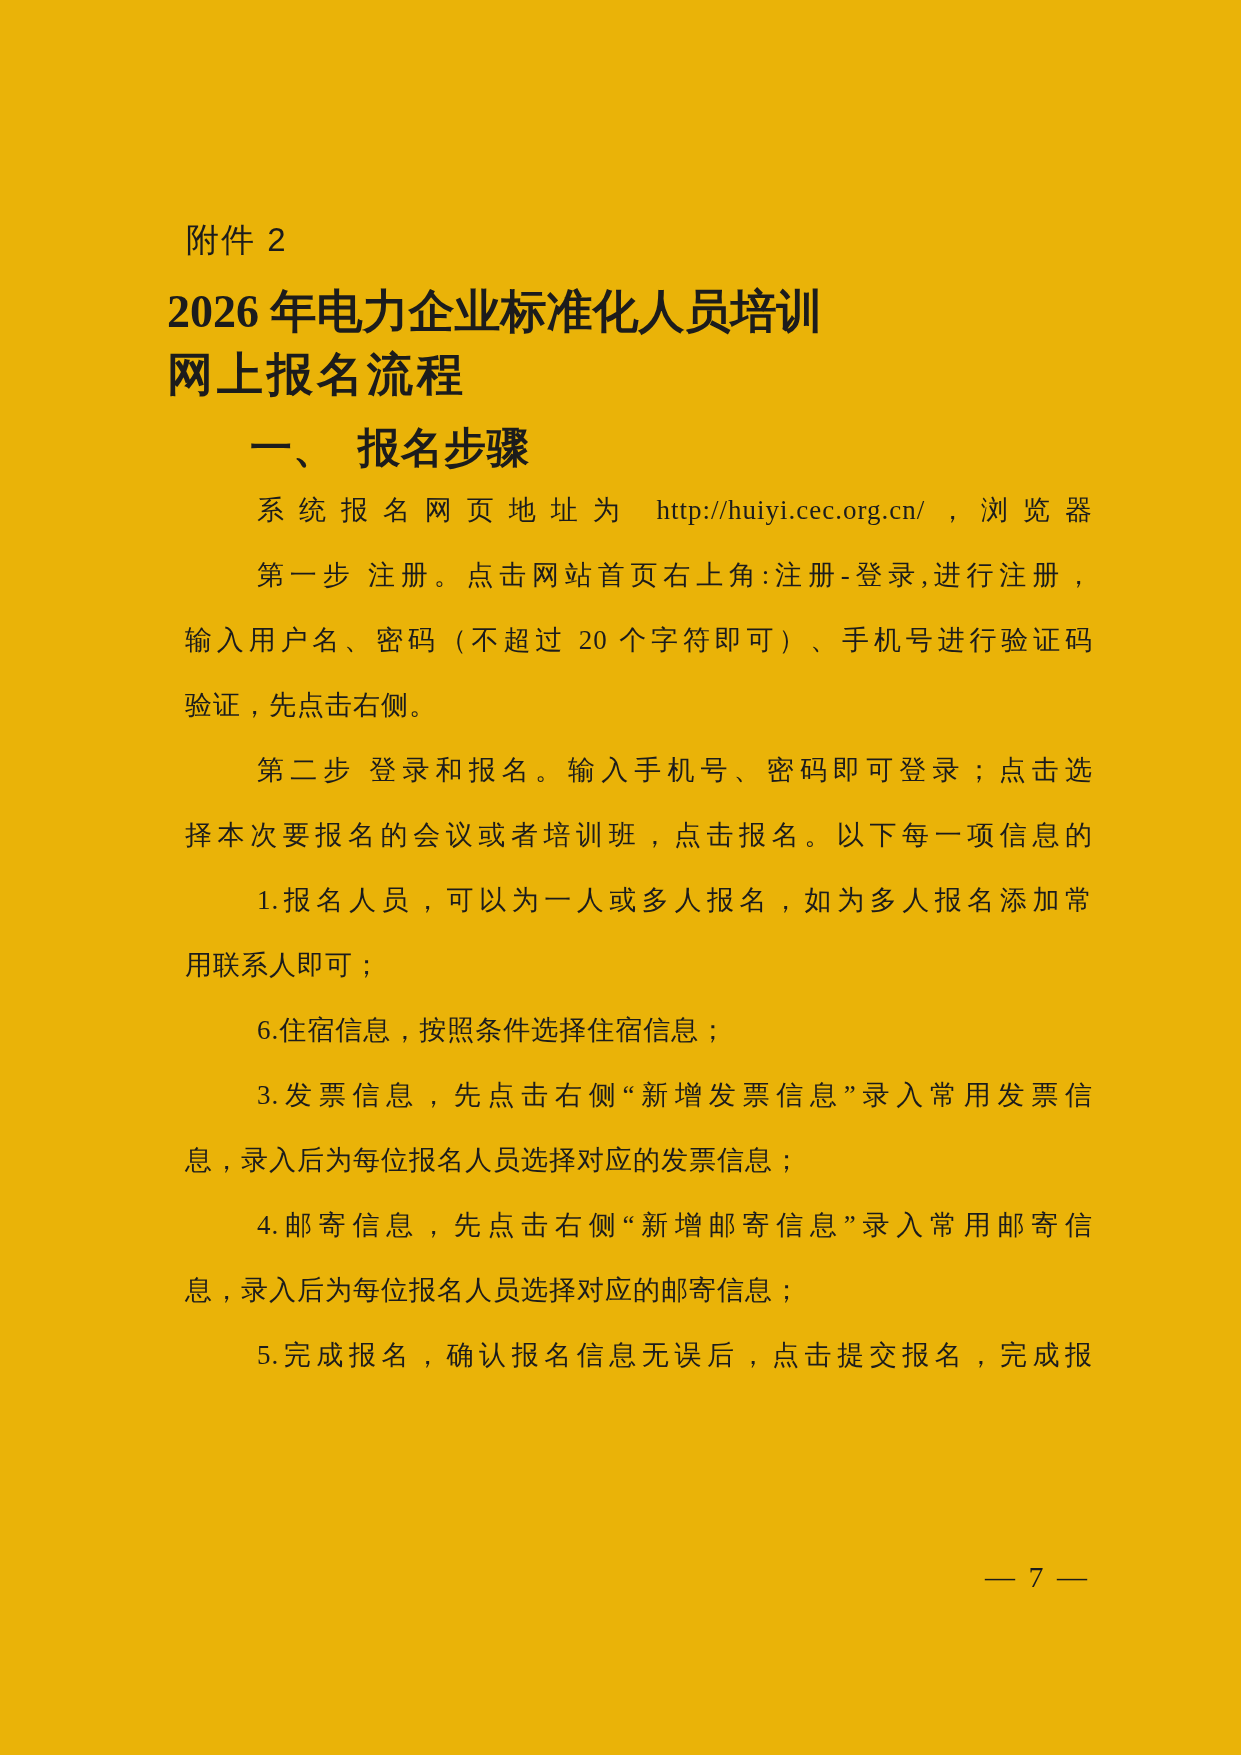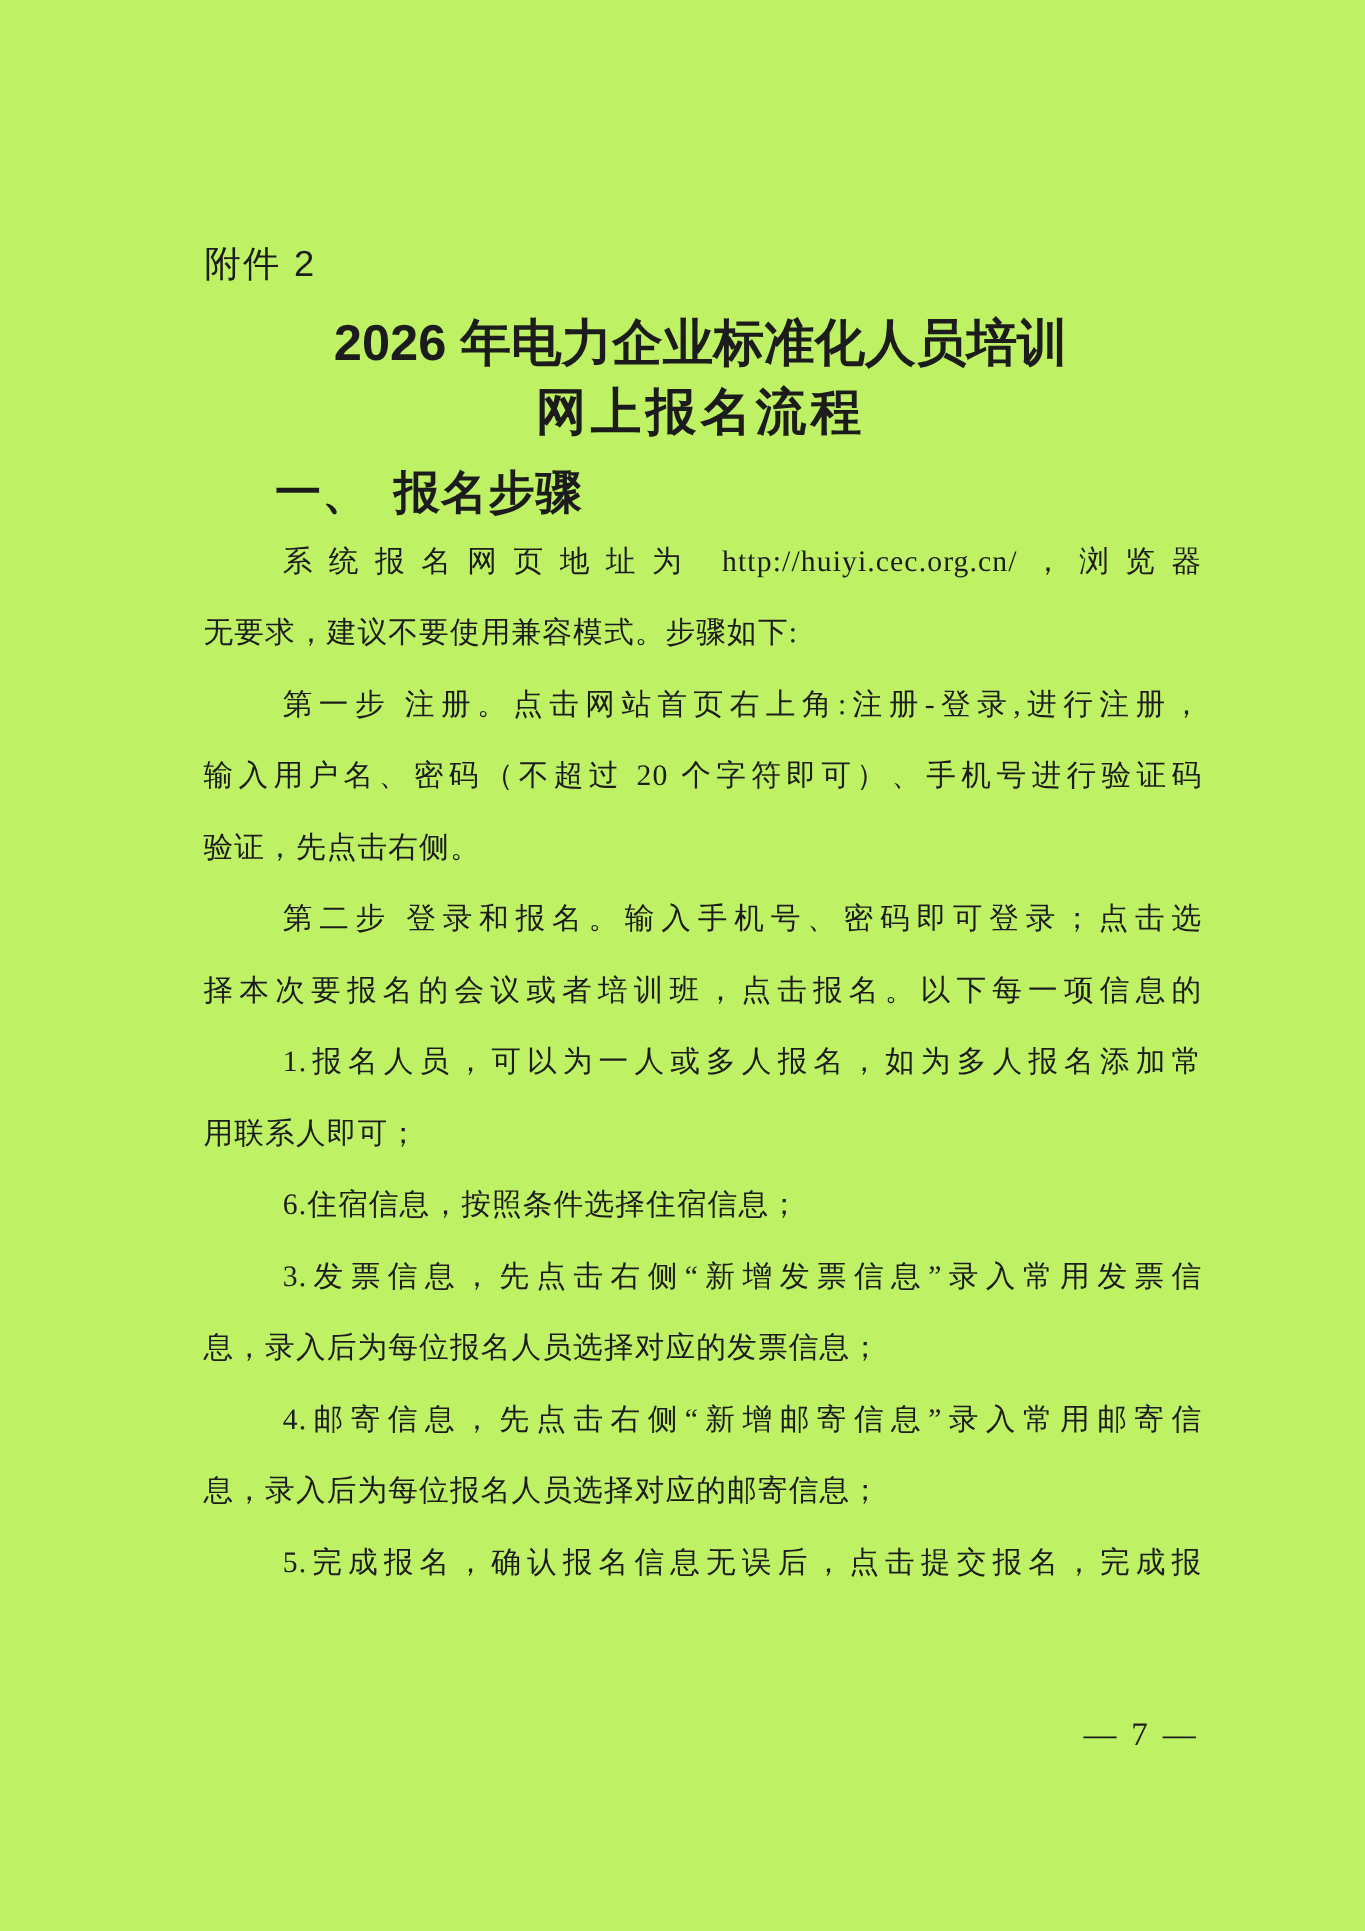--- a/index.html
+++ b/index.html
@@ -4,44 +4,43 @@
 <style>
   html, body {
     margin: 0;
     padding: 0;
     background: #ffffff;
   }
   .page {
     position: relative;
     width: 1241px;
     height: 1755px;
-    background: #bef264;
+    background: #eab308;
     color: #1c1c1c;
     overflow: hidden;
     font-family: "Liberation Serif", "DejaVu Serif", serif;
   }
   .attachment-label {
     position: absolute;
     left: 186px;
     top: 222px;
     font-size: 33px;
     line-height: 36px;
     font-family: "Liberation Sans", "DejaVu Sans", sans-serif;
     letter-spacing: 2px;
   }
   .title-block {
     position: absolute;
     left: 167px;
     top: 280px;
     width: 940px;
-    text-align: center;
     font-weight: bold;
     font-size: 46px;
     line-height: 63px;
-    font-family: Liberation Sans, sans-serif;
+    font-family: Liberation Serif, serif;
   }
   .title-line2 {
     letter-spacing: 4px;
   }
   .section-heading {
     position: absolute;
     left: 250px;
     top: 428px;
     font-size: 42px;
     line-height: 40px;
@@ -99,21 +98,20 @@
     <div class="title-line1">2026 年电力企业标准化人员培训</div>
     <div class="title-line2">网上报名流程</div>
   </div>
 
   <div class="section-heading">
     <span>一、</span><span class="heading-gap"></span><span>报名步骤</span>
   </div>
 
   <div class="body-text">
     <div class="line indent full"><span>系统报名网页地址为 http://huiyi.cec.org.cn/，浏览器</span></div>
-    <div class="line"><span>无要求，建议不要使用兼容模式。步骤如下:</span></div>
     <div class="line indent full"><span class="step-label">第一步</span><span> 注册。点击网站首页右上角:注册-登录,进行注册，</span></div>
     <div class="line full"><span>输入用户名、密码（不超过 20 个字符即可）、手机号进行验证码</span></div>
     <div class="line"><span>验证，先点击右侧。</span></div>
     <div class="line indent full"><span class="step-label">第二步</span><span> 登录和报名。输入手机号、密码即可登录；点击选</span></div>
     <div class="line full"><span>择本次要报名的会议或者培训班，点击报名。以下每一项信息的</span></div>
     <div class="line indent full"><span>1.报名人员，可以为一人或多人报名，如为多人报名添加常</span></div>
     <div class="line"><span>用联系人即可；</span></div>
     <div class="line indent"><span>6.住宿信息，按照条件选择住宿信息；</span></div>
     <div class="line indent full"><span>3.发票信息，先点击右侧“新增发票信息”录入常用发票信</span></div>
     <div class="line"><span>息，录入后为每位报名人员选择对应的发票信息；</span></div>

